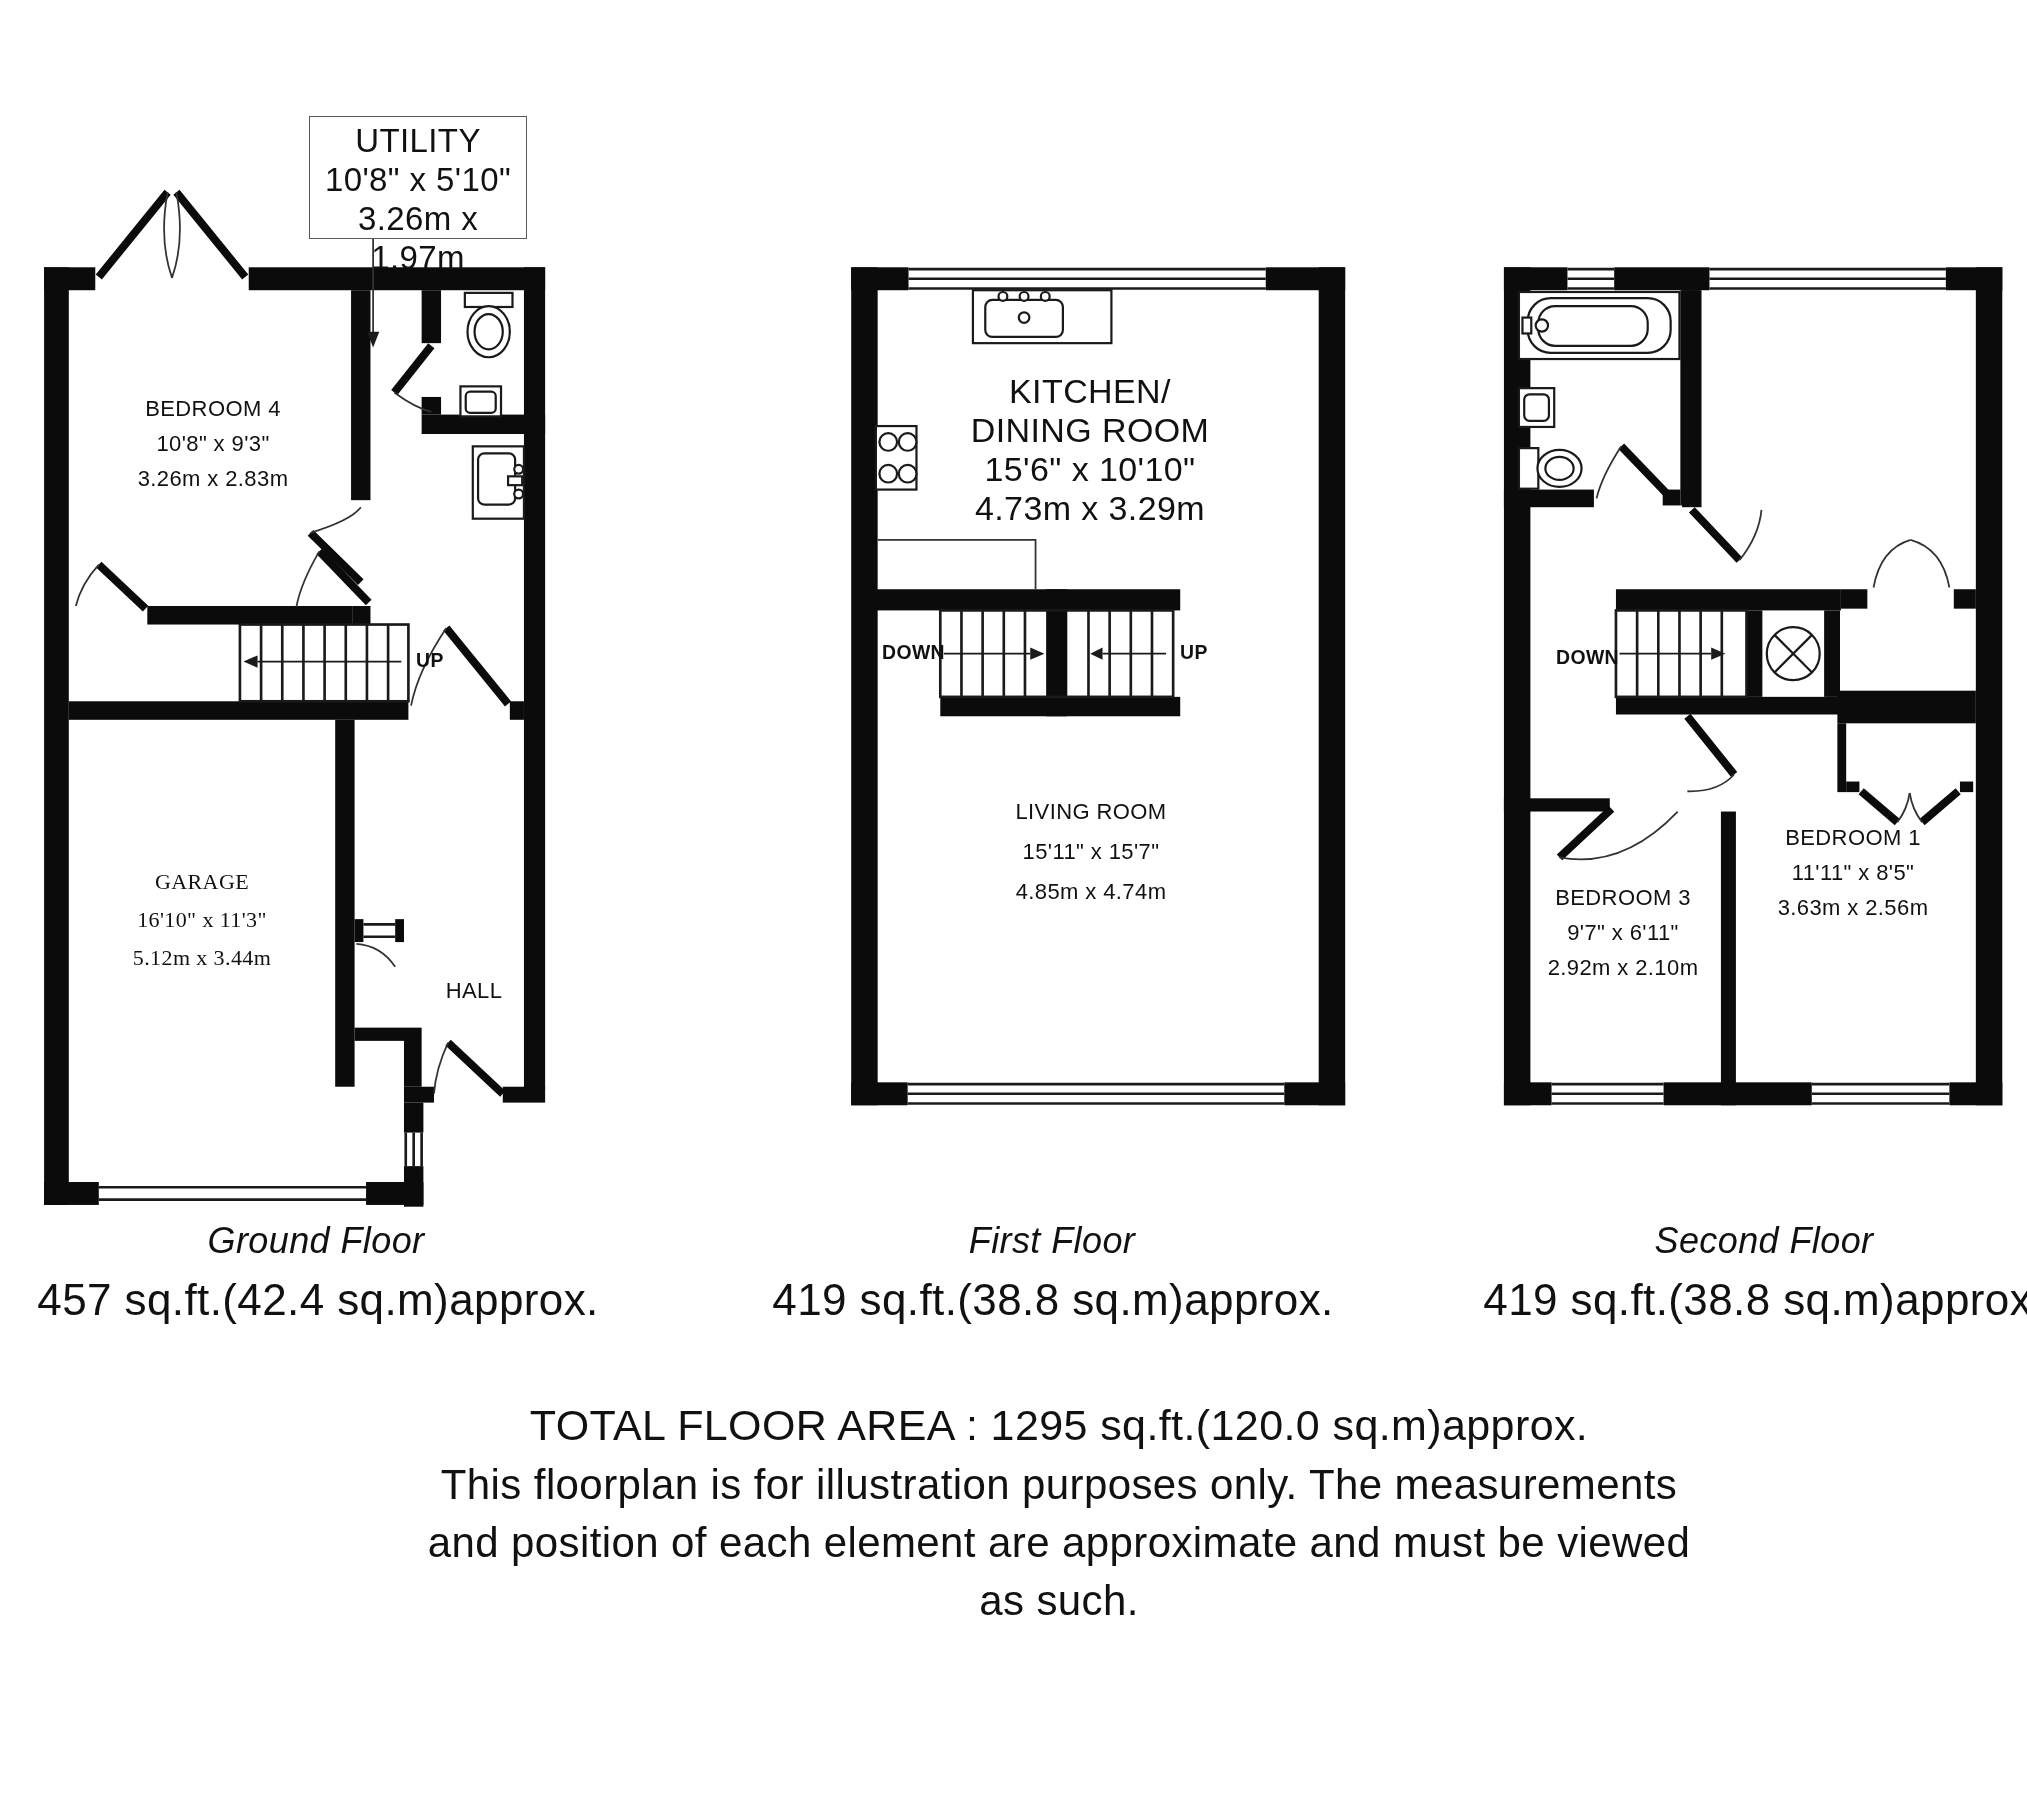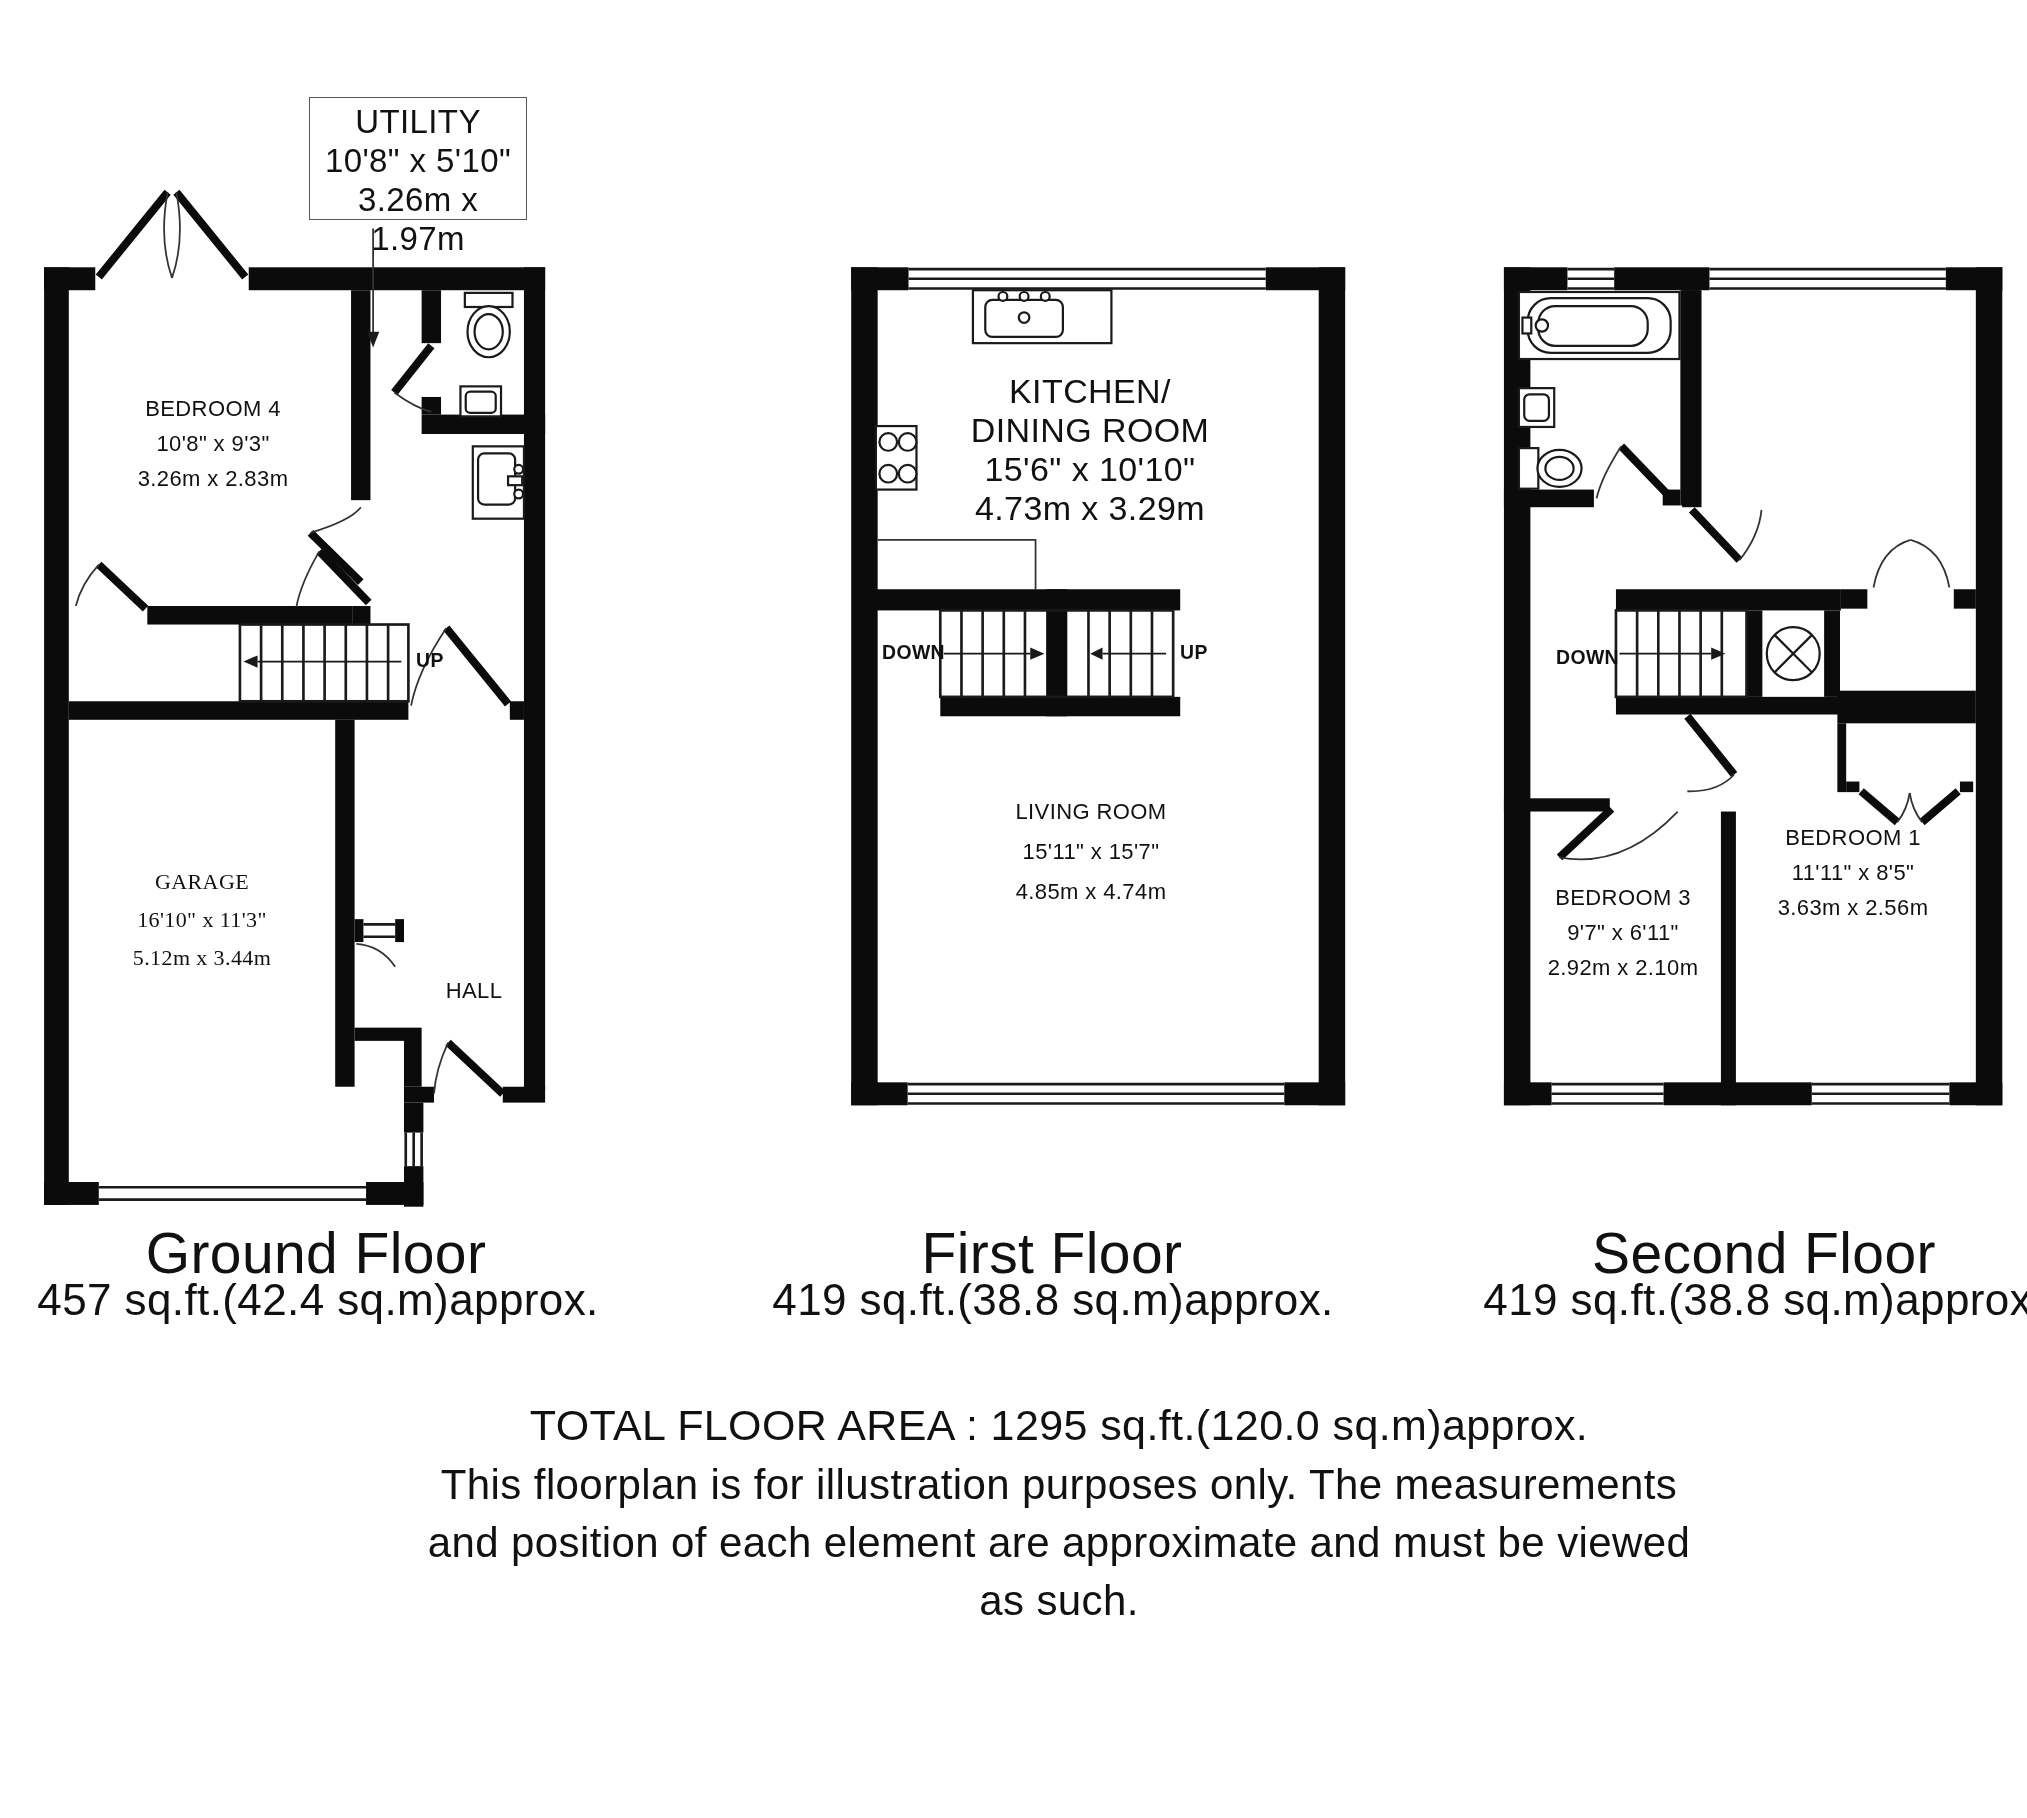--- a/index.html
+++ b/index.html
@@ -7,25 +7,25 @@
     position:relative;width:2027px;height:1818px;background:#ffffff;overflow:hidden;
     font-family:"Liberation Sans",sans-serif;color:#111;
   }
   svg{position:absolute;left:0;top:0;}
   .lbl{position:absolute;transform:translateX(-50%);text-align:center;white-space:nowrap;}
   .lbl-left{position:absolute;text-align:left;white-space:nowrap;}
   .room{font-size:22px;line-height:35px;letter-spacing:0.4px;}
   .room-k{font-size:34px;line-height:39px;letter-spacing:0.4px;}
   .small{font-size:19.4px;letter-spacing:0.4px;font-weight:bold;}
   .callout{
-    position:absolute;left:309px;top:97px;width:218px;height:123px;
+    position:absolute;left:309px;top:116px;width:218px;height:123px;
     border:1.8px solid #5a5a5a;background:#fff;box-sizing:border-box;
     text-align:center;font-size:33px;line-height:39px;padding-top:4.4px;letter-spacing:0.4px;
   }
-  .cap-title{font-size:57px;letter-spacing:0.4px;}
+  .cap-title{font-size:36px;letter-spacing:0.4px;font-style:italic;}
   .cap-area{font-size:44px;letter-spacing:0.4px;}
   .foot-total{font-size:43px;letter-spacing:0.4px;}
   .foot-disc{font-size:42px;line-height:58px;letter-spacing:0.4px;}
 </style>
 </head>
 <body>
 
 <div class="page">
 
 <svg width="2027" height="1818" viewBox="0 0 2298 2061">

